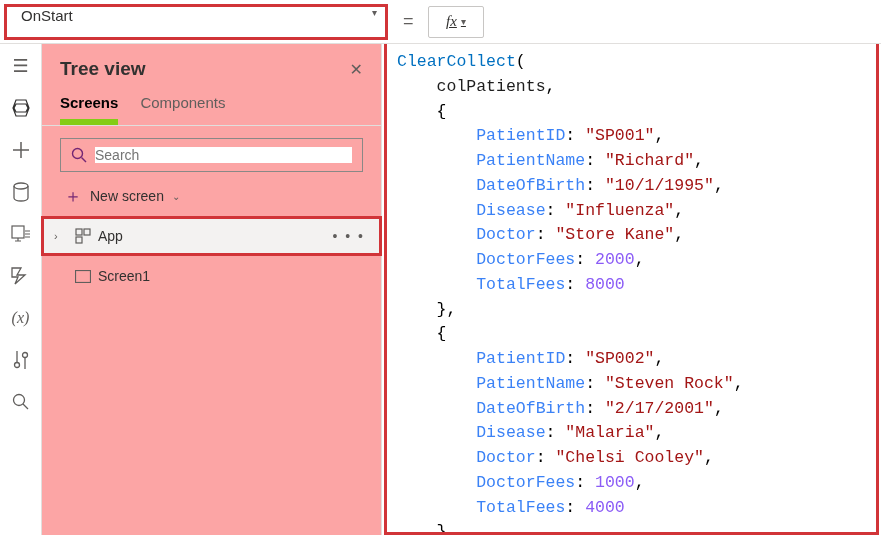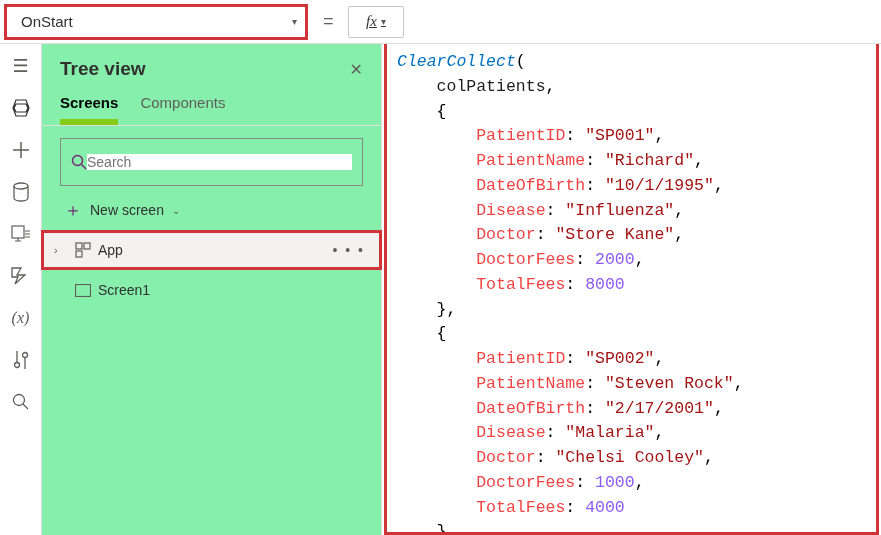--- a/index.html
+++ b/index.html
@@ -13,25 +13,25 @@
       overflow: hidden;
       position: relative;
     }
     .topbar {
       height: 44px;
       display: flex;
       align-items: center;
       border-bottom: 1px solid #e1dfdd;
     }
     .property-select {
-      width: 304px;
+      width: 384px;
       height: 36px;
       margin: 4px 0 4px 4px;
       display: flex;
-      align-items: center;
+      align-items: flex-start;
       justify-content: space-between;
       padding: 0 8px 0 14px;
       border: 3px solid #d13438;
       background: #fff;
       font-size: 15px;
       cursor: pointer;
     }
     .equals {
       width: 40px;
       text-align: center;
@@ -79,21 +79,21 @@
       width: 20px;
       height: 20px;
       display: flex;
       align-items: center;
       justify-content: center;
       cursor: pointer;
     }
     .tree-panel {
       width: 340px;
       border-right: 1px solid #e1dfdd;
-      background: #86efac;
+      background: #fca5a5;
       display: flex;
       flex-direction: column;
     }
     .tree-header {
       display: flex;
       align-items: center;
       justify-content: space-between;
       padding: 14px 18px 6px 18px;
     }
     .tree-header h2 {
@@ -119,25 +119,26 @@
     }
     .tab.active {
       color: #000;
       font-weight: 600;
       border-bottom: 6px solid #84cc16;
     }
     .search-row {
       padding: 12px 18px 6px 18px;
     }
     .search-box {
-      height: 48px;
+      height: 34px;
       border: 1px solid #8a8886;
       display: flex;
       align-items: center;
       padding: 0 10px;
+      gap: 8px;
       color: #605e5c;
     }
     .search-box input {
       border: none;
       outline: none;
       flex: 1;
       font-size: 14px;
     }
     .new-screen {
       padding: 6px 18px 8px 22px;
@@ -197,23 +198,23 @@
       padding: 6px 10px;
       font-family: Consolas, "Courier New", monospace;
       font-size: 16.5px;
       line-height: 1.5;
       white-space: pre;
       overflow: hidden;
       background: #fff;
       margin-left: 2px;
       margin-right: 2px;
     }
-    .tok-func { color: #0070c0; font-style: italic; }
+    .tok-func { color: #0070c0; }
     .tok-ident { color: #1e1e1e; }
-    .tok-key { color: #ef4444; }
+    .tok-key { color: #3b82f6; }
     .tok-str { color: #a31515; }
     .tok-num { color: #8b5cf6; }
     .tok-punc { color: #000; }
     svg { display: block; }
   </style>
 </head>
 <body>
 
 <div class="topbar">
   <div class="property-select">

